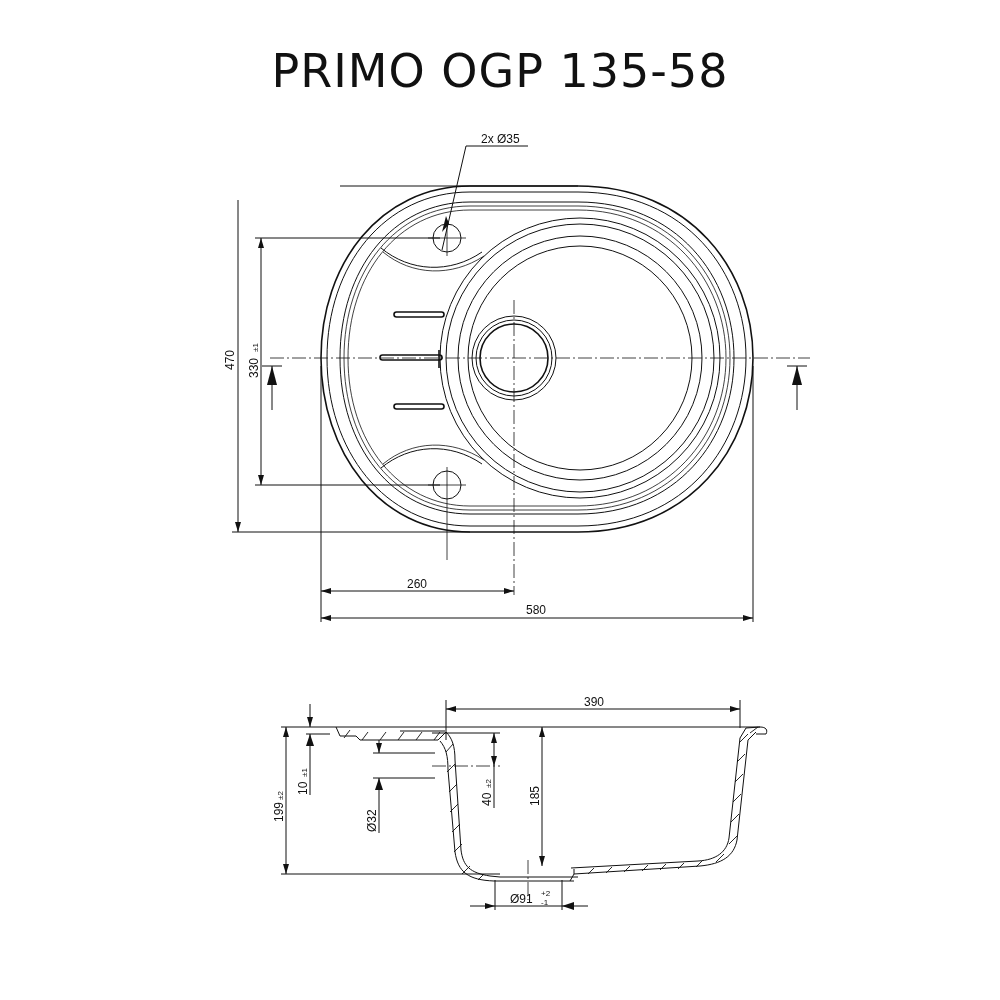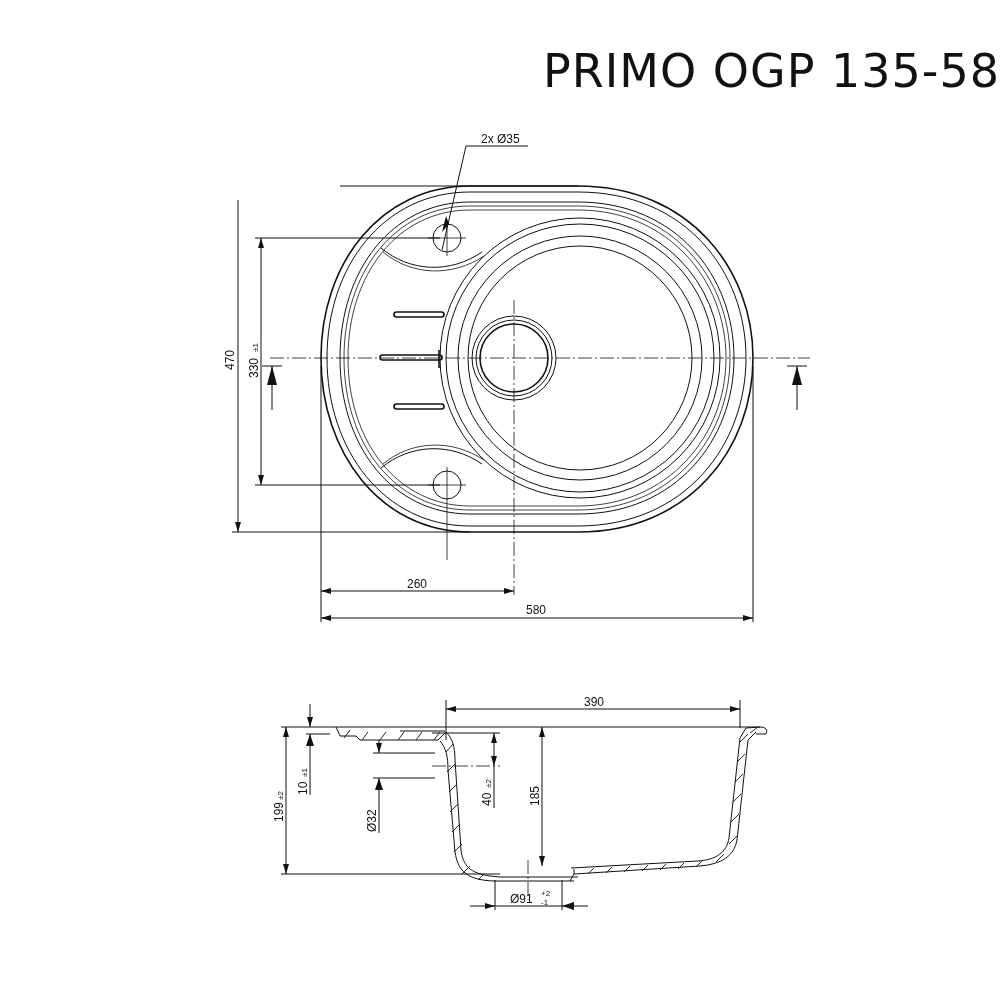--- a/index.html
+++ b/index.html
@@ -1,18 +1,18 @@
 <!DOCTYPE html>
 <html><head>
 <meta charset="utf-8">
 <style>
   html, body { margin:0; padding:0; background:#ffffff; }
   body { width:1000px; height:1000px; position:relative; overflow:hidden;
          font-family:"DejaVu Sans", sans-serif; color:#111; }
-  .title { position:absolute; left:0; top:44px; width:1000px; text-align:right;
+  .title { position:absolute; left:0; top:44px; width:1000px; text-align:center;
            font-family:"DejaVu Sans", sans-serif; font-size:46px; font-weight:normal;
            letter-spacing:1px; color:#111; }
   svg { position:absolute; left:0; top:0; }
   .dim { font-family:"Liberation Sans", sans-serif; font-size:12px; fill:#111; }
   .tol { font-family:"Liberation Sans", sans-serif; font-size:8px; fill:#111; }
   .l { stroke:#111; fill:none; stroke-width:1; }
   .lt { stroke:#111; fill:none; stroke-width:0.8; }
   .lb { stroke:#111; fill:none; stroke-width:1.6; }
   .cl { stroke:#111; fill:none; stroke-width:0.8; stroke-dasharray:14 3 2 3; }
   .ar { fill:#111; stroke:none; }

